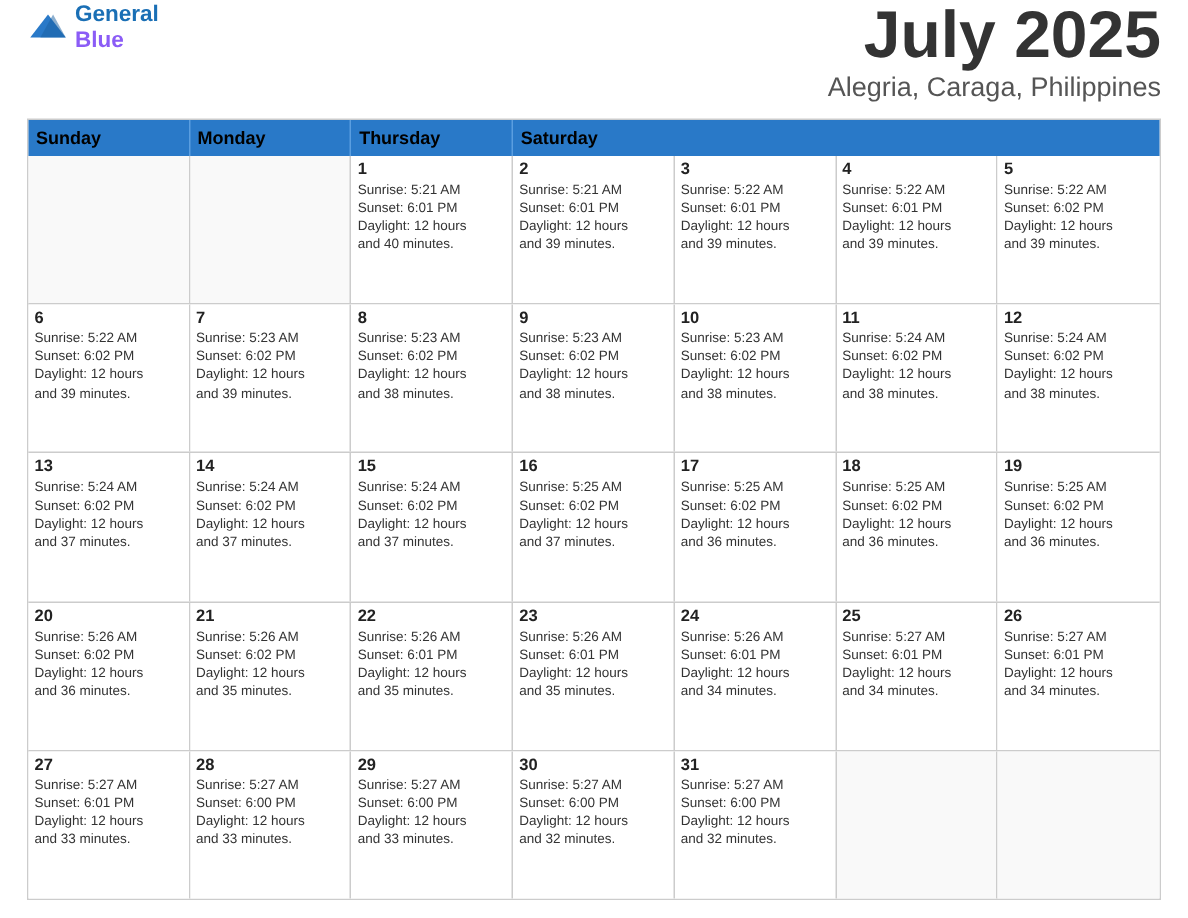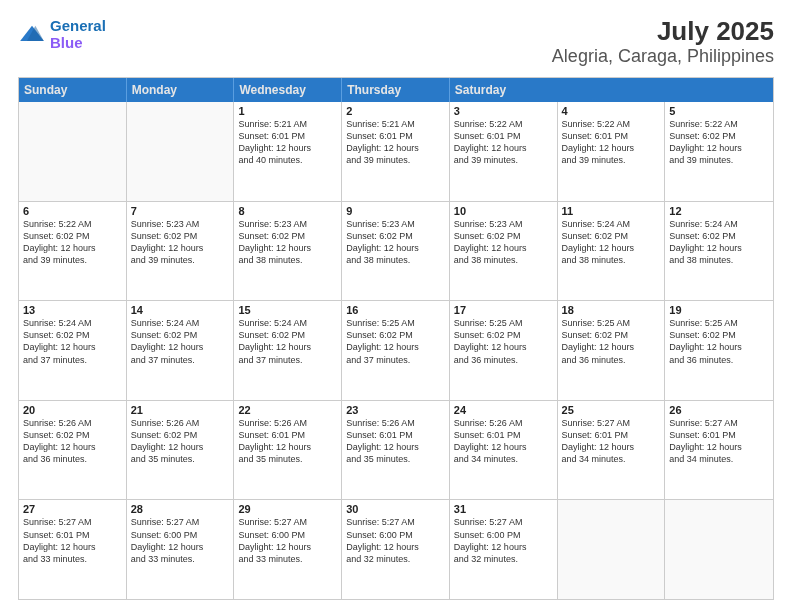--- a/index.html
+++ b/index.html
@@ -6,21 +6,21 @@
     body {
       font-family: Arial, sans-serif;
       background: #fff;
       width: 792px;
       height: 612px;
       overflow: hidden;
     }
     .page {
       width: 792px;
       height: 612px;
-      padding: 18px 18px 12px 18px;
+      padding: 2px 18px 12px 18px;
       display: flex;
       flex-direction: column;
     }
     .header {
       display: flex;
       justify-content: space-between;
       align-items: flex-start;
       margin-bottom: 10px;
     }
     .logo {
@@ -38,21 +38,21 @@
       color: #1a6fb5;
     }
     .logo-icon {
       width: 28px;
       height: 22px;
     }
     .title-area {
       text-align: right;
     }
     .month-title {
-      font-size: 26px;
+      font-size: 44px;
       font-weight: bold;
       color: #333;
       line-height: 1;
     }
     .location {
       font-size: 18px;
       color: #555;
       margin-top: 2px;
     }
     .calendar {
@@ -60,21 +60,21 @@
       display: flex;
       flex-direction: column;
       border: 1px solid #ccc;
     }
     .cal-header {
       display: grid;
       grid-template-columns: repeat(7, 1fr);
       background: #2979c8;
     }
     .cal-header-cell {
-      color: #e5e5e5;
+      color: #000000;
       font-weight: bold;
       font-size: 12px;
       padding: 5px 5px;
       text-align: left;
       border-right: 1px solid #5a9ee0;
     }
     .cal-header-cell:last-child { border-right: none; }
     .cal-body {
       flex: 1;
       display: flex;
@@ -128,21 +128,20 @@
     <div class="title-area">
       <div class="month-title">July 2025</div>
       <div class="location">Alegria, Caraga, Philippines</div>
     </div>
   </div>
 
   <div class="calendar">
     <div class="cal-header">
     <div class="cal-header-cell">Sunday</div>
         <div class="cal-header-cell">Monday</div>
-        <div class="cal-header-cell">Wednesday</div>
         <div class="cal-header-cell">Thursday</div>
         <div class="cal-header-cell">Saturday</div>
       </div>
     <div class="cal-body">
     <div class="cal-row">
           <div class="cal-cell empty"></div>
           <div class="cal-cell empty"></div>
           <div class="cal-cell">
             <div class="day-num">1</div>
             <div class="day-info" style="white-space: pre-line;">Sunrise: 5:21 AM

